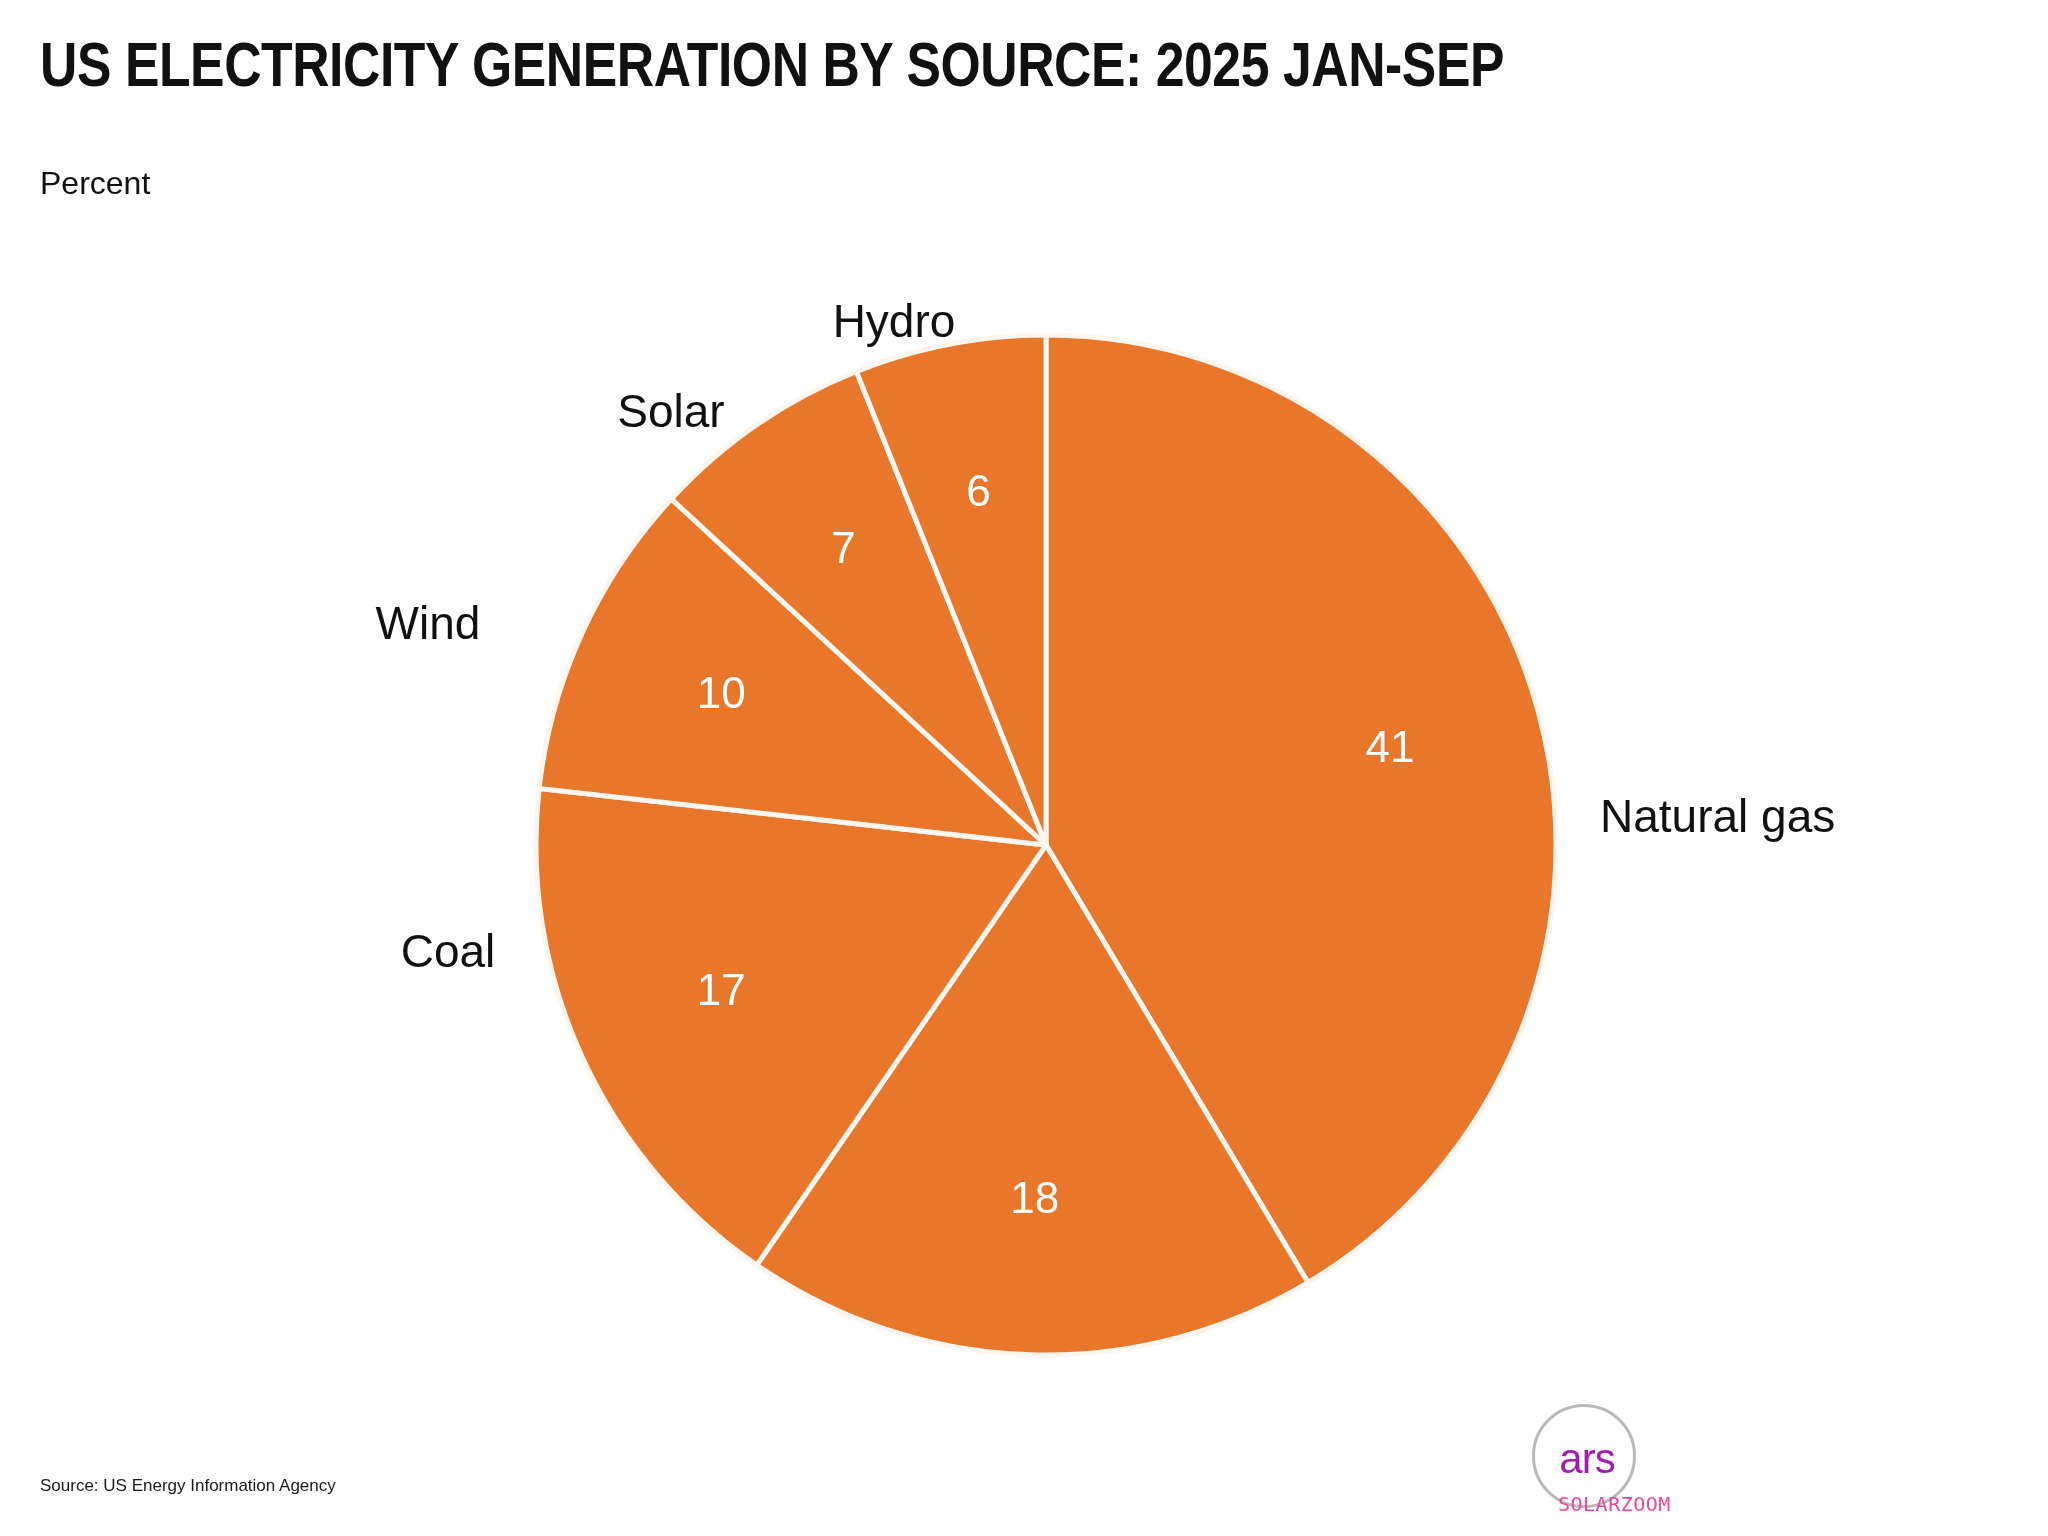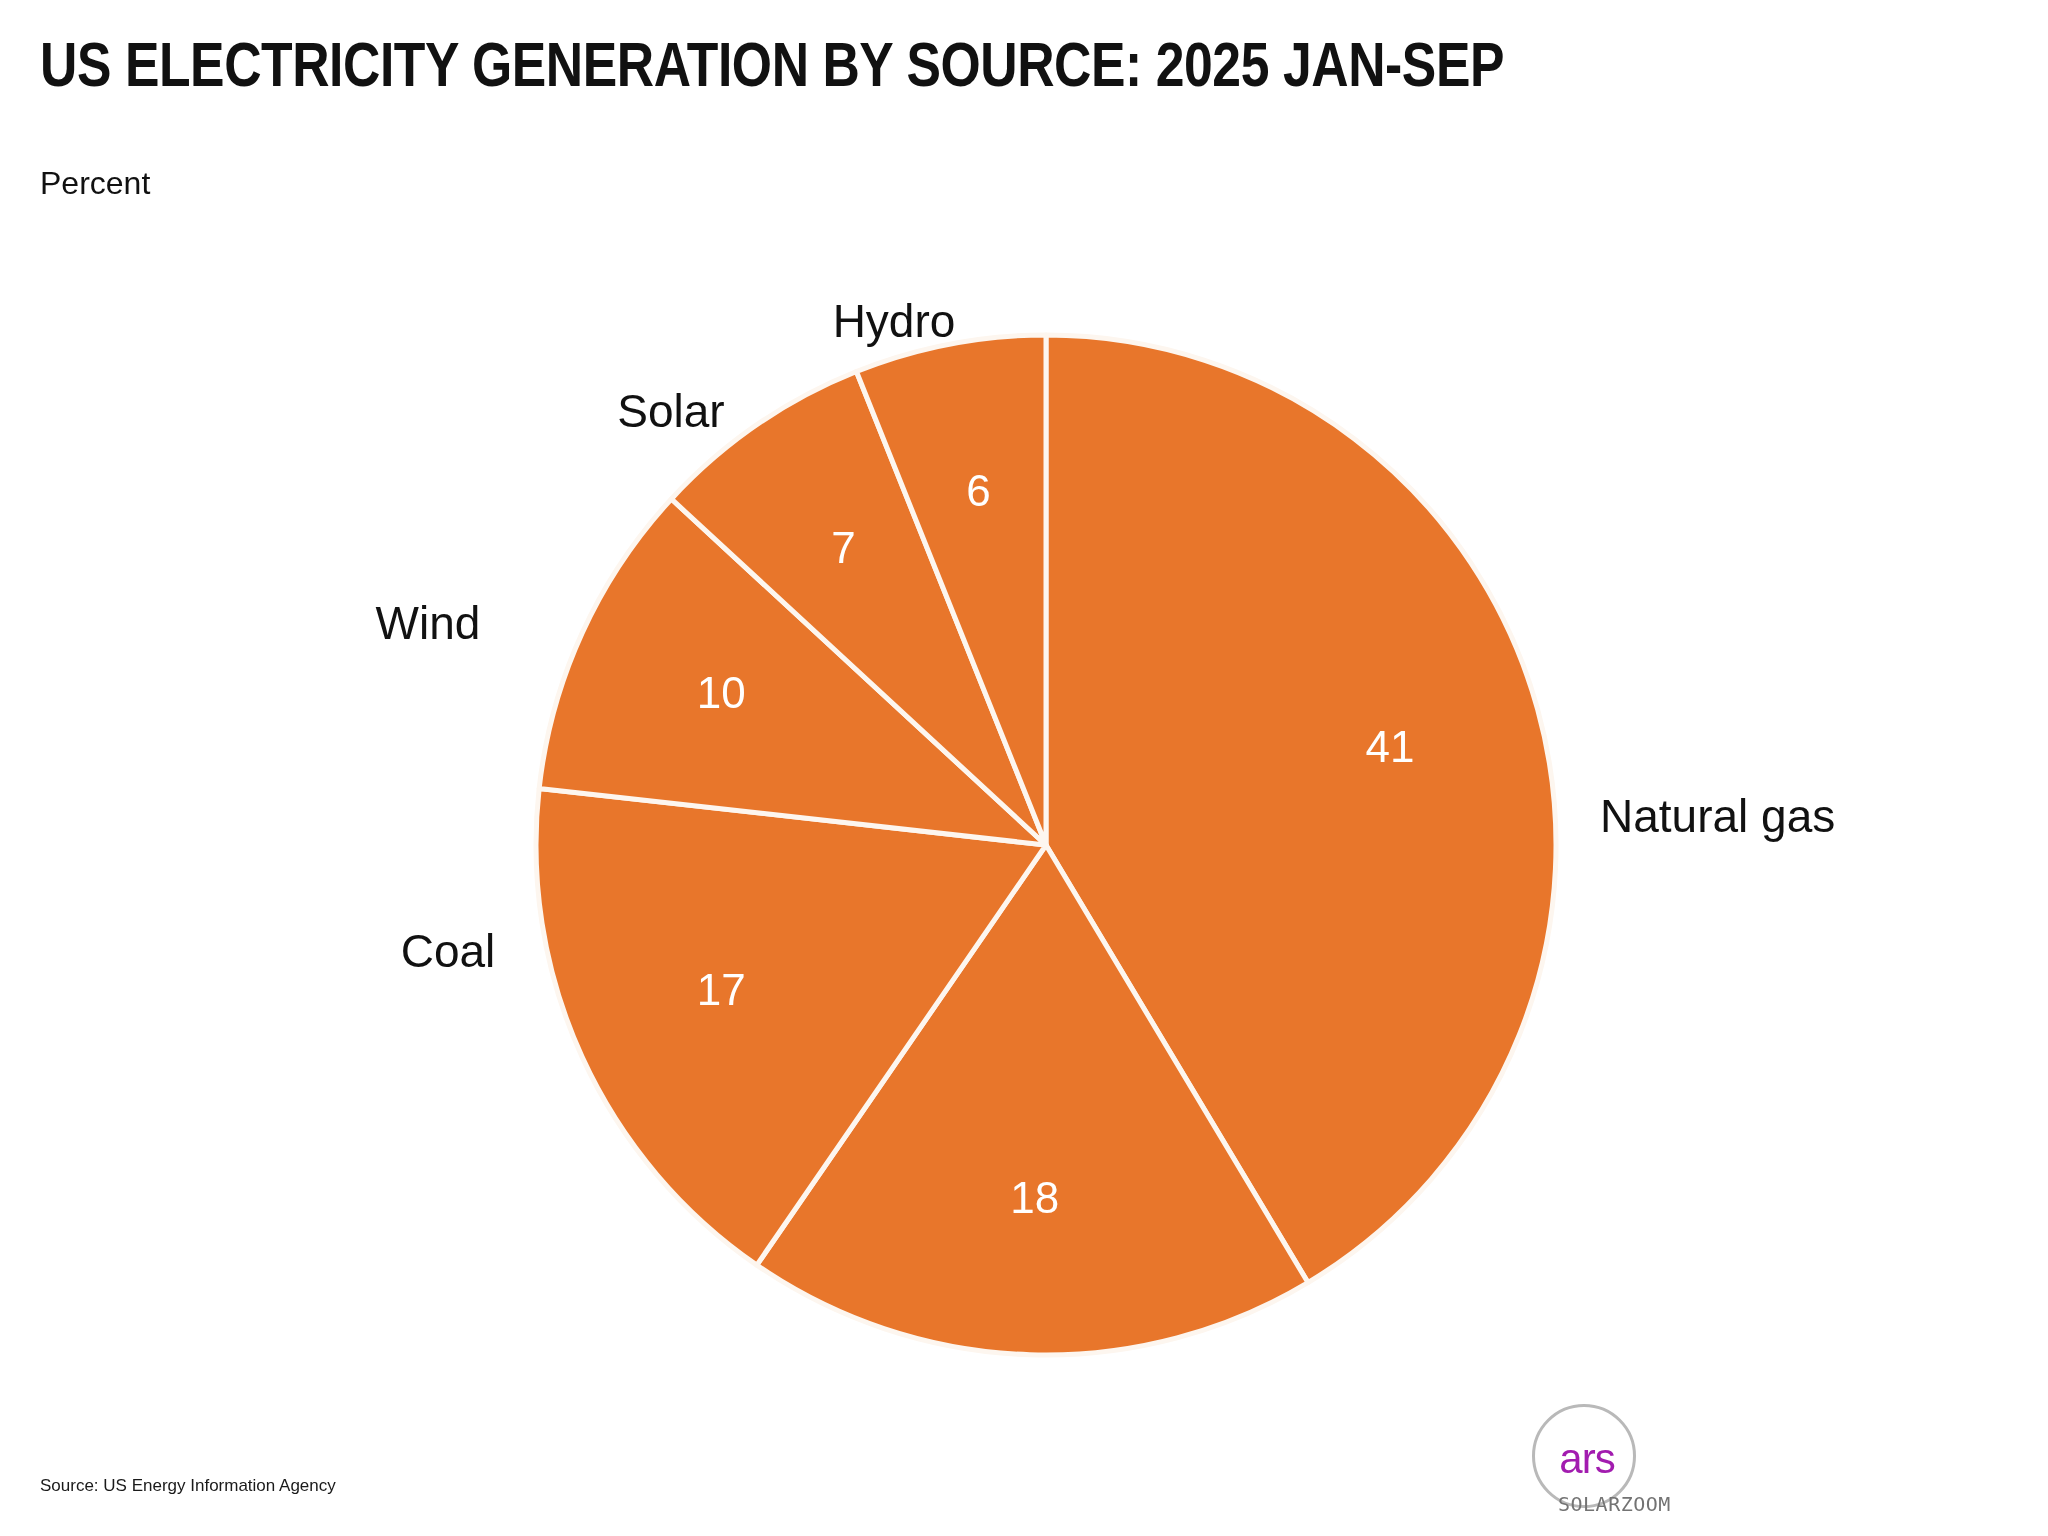--- a/index.html
+++ b/index.html
@@ -119,21 +119,21 @@
     letter-spacing: -1px;
     font-weight: 400;
   }
   #watermark {
     position: absolute;
     left: 48px;
     top: 92px;
     font-family: "DejaVu Sans Mono", monospace;
     font-size: 20px;
     letter-spacing: 0.5px;
-    color: #737373;
+    color: #ec4899;
     white-space: nowrap;
   }
 </style>
 </head>
 <body>
 
 <div id="page">
 
   <h1 id="chart-title">US ELECTRICITY GENERATION BY SOURCE: 2025 JAN-SEP</h1>
 

